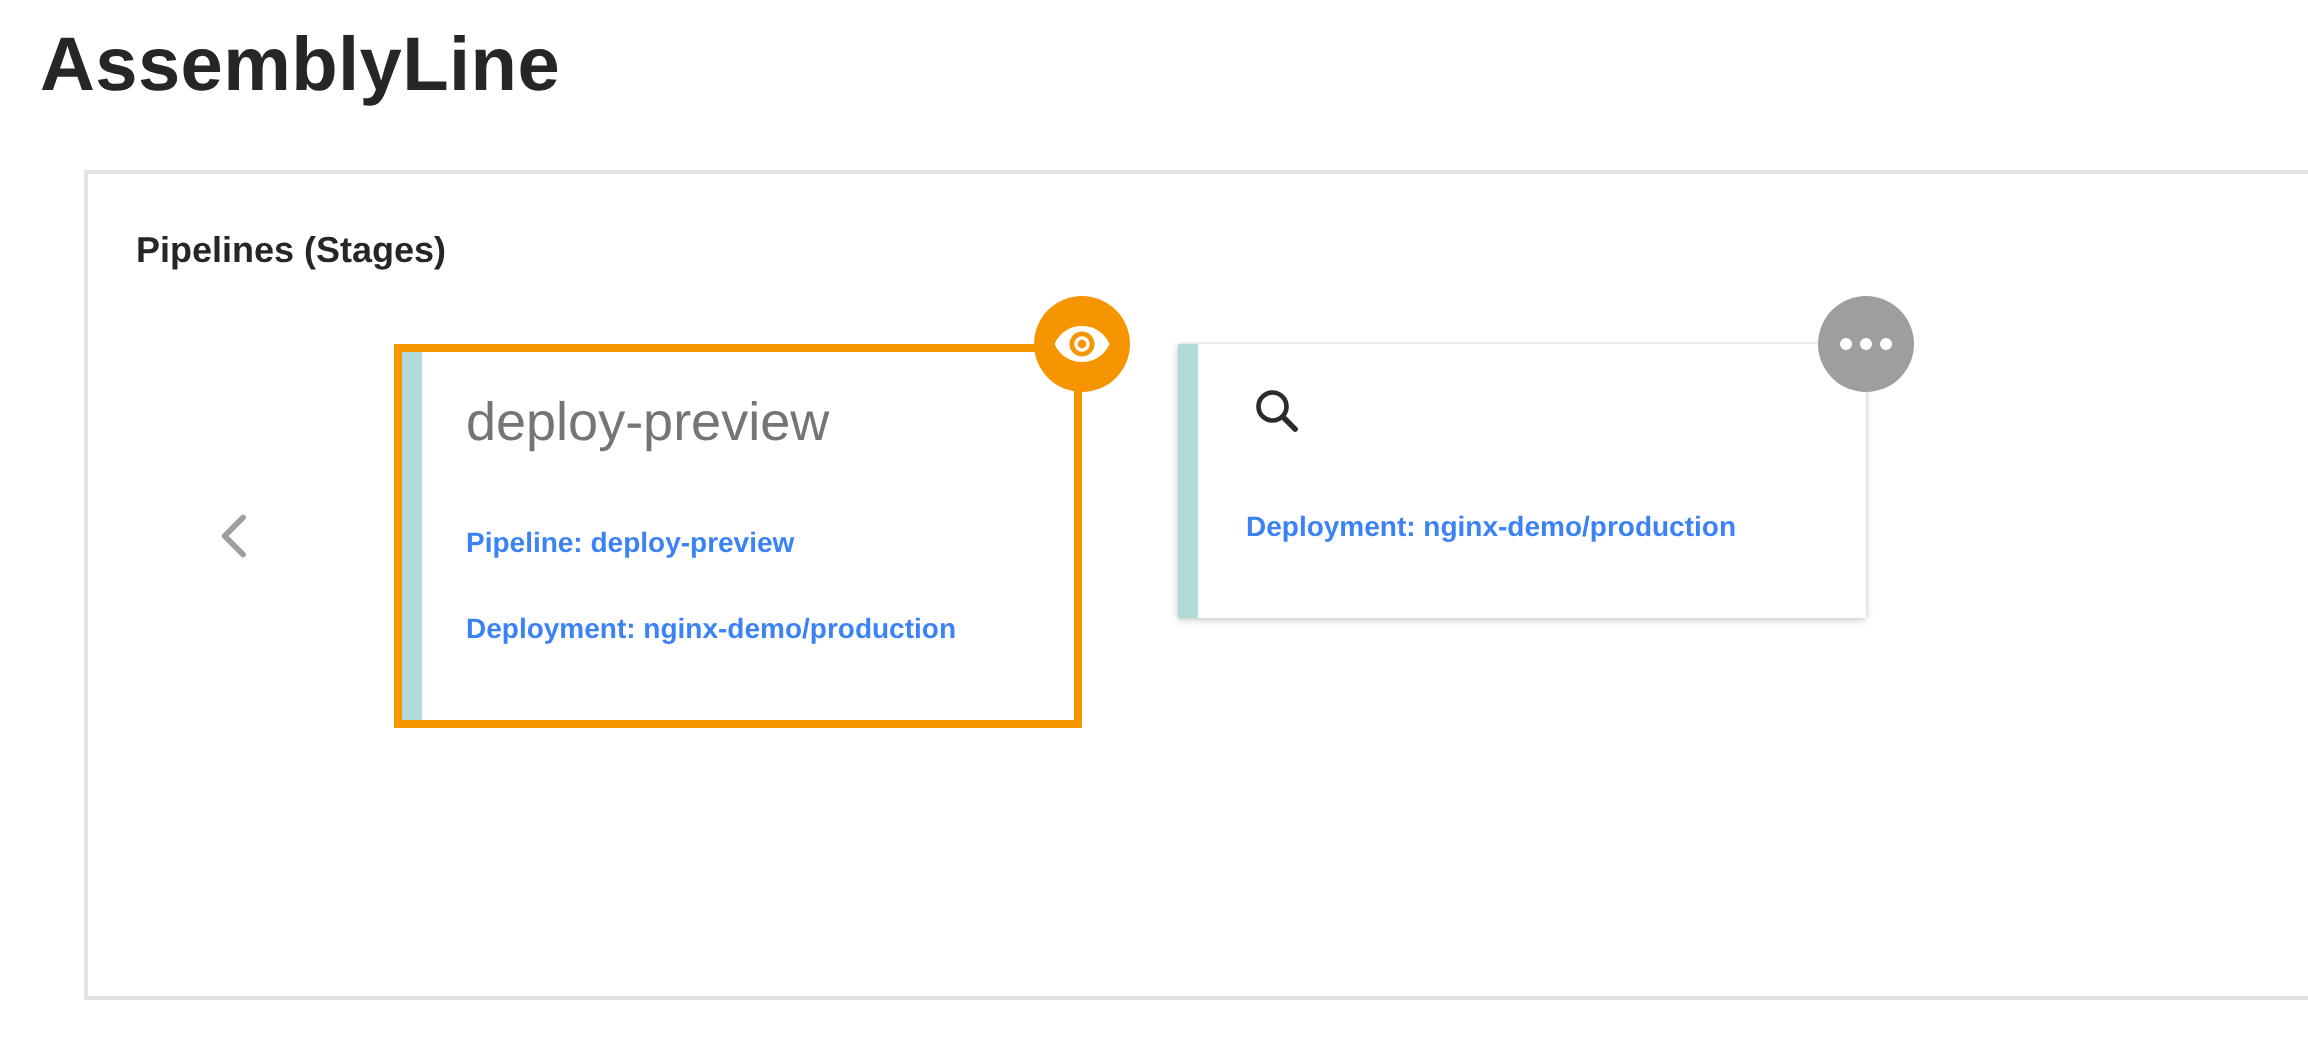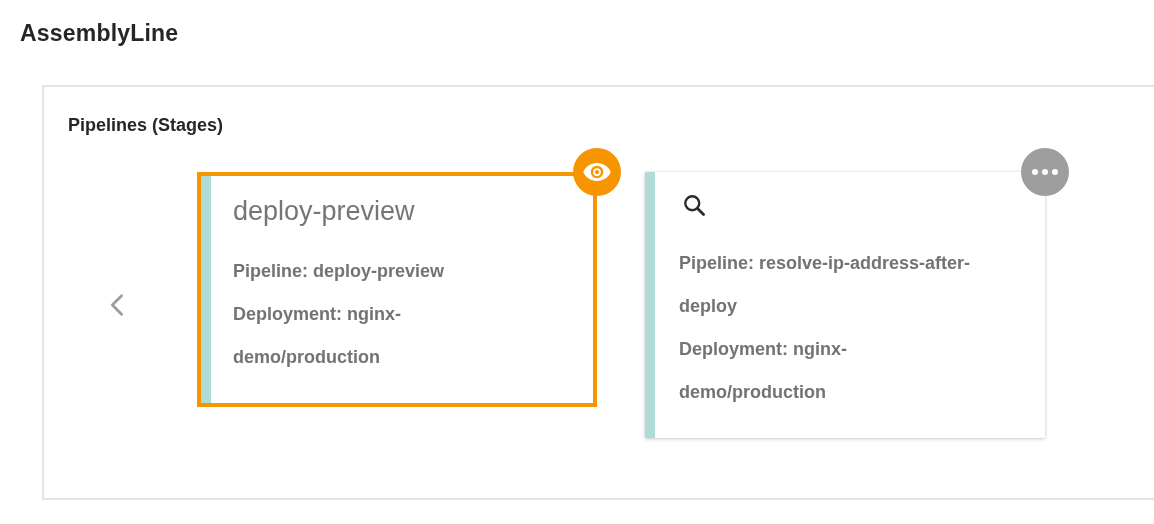--- a/index.html
+++ b/index.html
@@ -5,21 +5,21 @@
   * { box-sizing: border-box; margin: 0; padding: 0; }
   html, body {
     width: 1154px; height: 524px;
     background: #ffffff;
     overflow: hidden;
     font-family: "Liberation Sans", sans-serif;
     color: #262626;
   }
   .page-title {
     margin: 16px 0 0 20px;
-    font-size: 23px;
+    font-size: 38px;
     line-height: 34px;
     font-weight: bold;
     letter-spacing: 0.2px;
   }
   .panel {
     margin-top: 35px;
     margin-left: 42px;
     width: 1130px;
     height: 415px;
     border: 2px solid #E3E3E3;
@@ -49,21 +49,21 @@
     justify-content: center;
   }
   .cards {
     display: flex;
     align-items: flex-start;
     margin-left: 59px;
     gap: 48px;
   }
   .card {
     position: relative;
-    width: 400px;
+    width: 344px;
     background: #ffffff;
   }
   .card.selected {
     border: 4px solid #F79500;
   }
   .card:not(.selected) {
     box-shadow: 0 1px 4px rgba(0,0,0,0.2), 0 0 1px rgba(0,0,0,0.12);
   }
   .accent-strip {
     position: absolute;
@@ -84,24 +84,24 @@
     margin-bottom: 22px;
   }
   .card-title {
     font-size: 27px;
     line-height: 34px;
     font-weight: normal;
     color: #757575;
     white-space: nowrap;
   }
   .card-body {
-    font-size: 18px;
+    font-size: 14px;
     line-height: 43px;
     font-weight: bold;
-    color: #737373;
+    color: #3b82f6;
     max-width: 312px;
   }
   .badge {
     position: absolute;
     width: 48px;
     height: 48px;
     border-radius: 50%;
     display: flex;
     align-items: center;
     justify-content: center;
@@ -174,21 +174,20 @@
             <button class="search-btn">
               <span style="display:flex;">
                 <svg width="28" height="28" viewBox="0 0 24 24" fill="none">
                   <circle cx="10.5" cy="10.5" r="6" stroke="#2B2B2B" stroke-width="2"></circle>
                   <line x1="15" y1="15" x2="20.2" y2="20.2" stroke="#2B2B2B" stroke-width="2.4" stroke-linecap="round"></line>
                 </svg>
               </span>
             </button>
           </div>
           <div class="card-body">
-            <div>Pipeline: resolve-ip-address-after-deploy</div>
             <div>Deployment: nginx-demo/production</div>
           </div>
         </div>
         <button class="badge dots">
           <span class="dot"></span>
           <span class="dot"></span>
           <span class="dot"></span>
         </button>
       </div>
 

